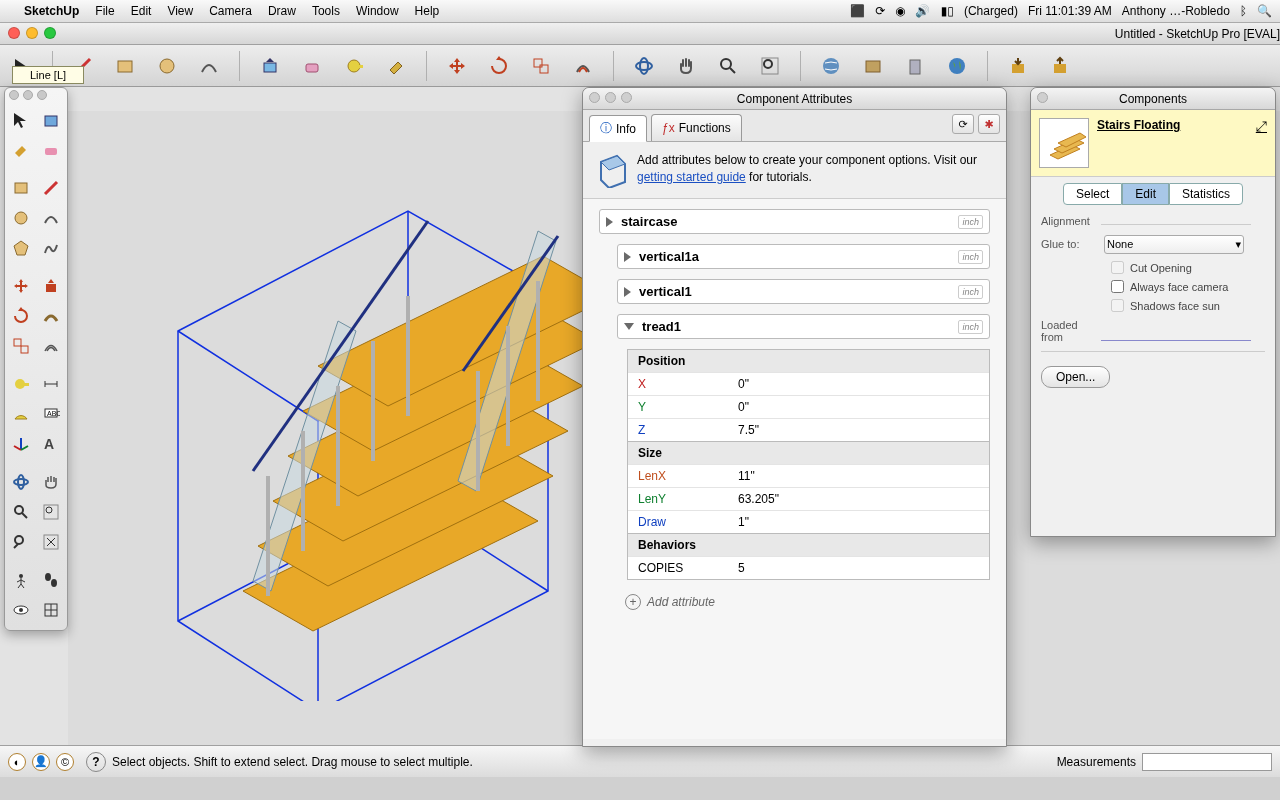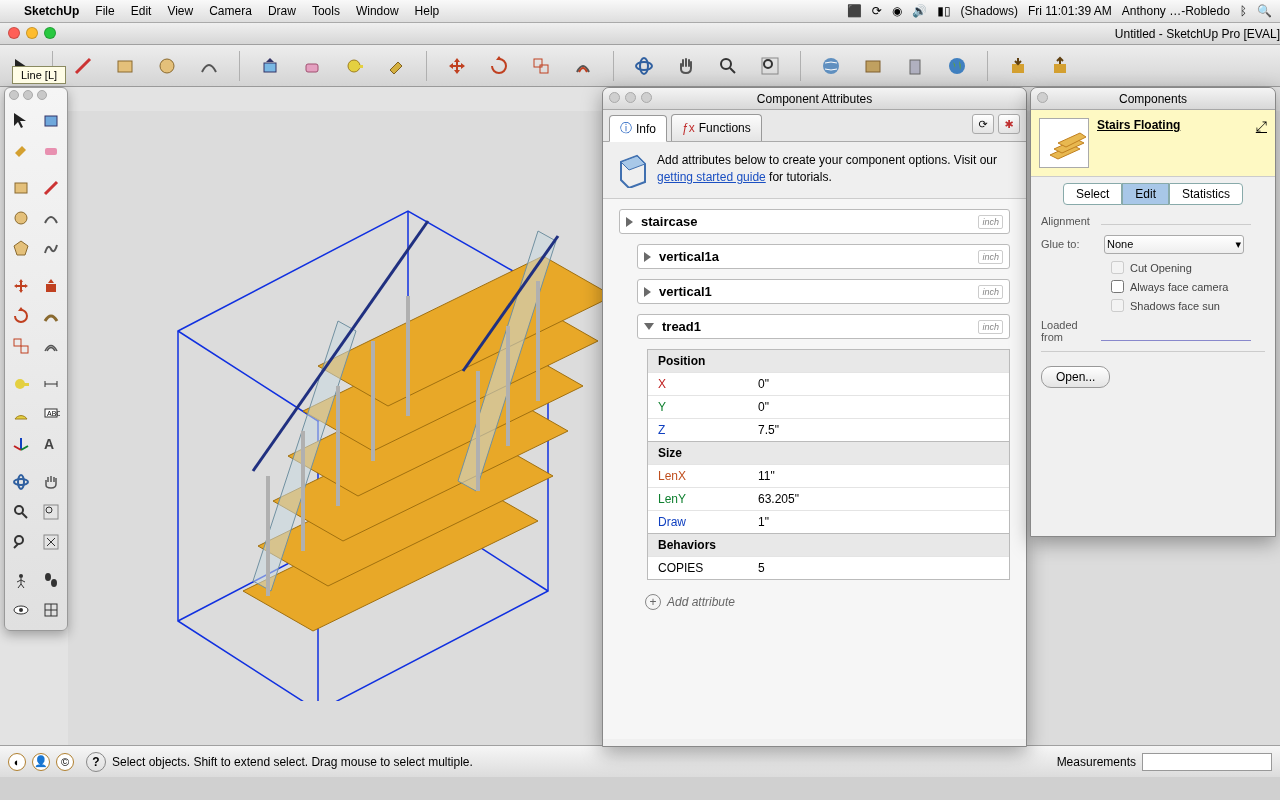--- a/index.html
+++ b/index.html
@@ -40,21 +40,21 @@
 .statusbar .help{width:20px;height:20px;border:1px solid #888;border-radius:50%;display:flex;align-items:center;justify-content:center;font-weight:bold;margin-left:6px;}
 .statusbar .measure{margin-left:auto;display:flex;align-items:center;gap:6px;}
 .statusbar .minput{width:130px;height:18px;border:1px solid #999;background:#fff;}
 
 
 .panel { position:absolute; background:#f0f0f0; border:1px solid #888; border-radius:7px 7px 0 0; box-shadow: 0 6px 20px rgba(0,0,0,0.35);}
 .panel .phead { height:22px; background:linear-gradient(#f4f4f4,#d8d8d8); border-bottom:1px solid #a8a8a8; display:flex;align-items:center;justify-content:center;font-size:12px;position:relative; border-radius:7px 7px 0 0;}
 .panel .phead .pt{position:absolute;left:6px;top:4px;display:flex;gap:5px;}
 .panel .phead .pt .pd{width:11px;height:11px;border-radius:50%;background:#cfcfcf;border:1px solid #aaa;}
 
-#attr-panel { left:602px; top:87px; width:425px; height:660px; }
+#attr-panel { left:582px; top:87px; width:425px; height:660px; }
 #attr-panel .tabs{display:flex;gap:4px;padding:4px 6px 0 6px;background:#e8e8e8;border-bottom:1px solid #aaa;position:relative;}
 .tab{padding:4px 10px;border:1px solid #999;border-bottom:none;border-radius:4px 4px 0 0;background:linear-gradient(#fcfcfc,#e4e4e4);font-size:12px;display:flex;align-items:center;gap:4px;}
 .tab.active{background:#fff;border-bottom:1px solid #fff;position:relative;top:1px;}
 .tabicons{position:absolute;right:6px;top:4px;display:flex;gap:4px;}
 .smbtn{width:22px;height:20px;border:1px solid #aaa;border-radius:3px;background:linear-gradient(#fff,#e4e4e4);display:flex;align-items:center;justify-content:center;font-size:11px;}
 
 .hintbox{display:flex;gap:8px;padding:10px;background:#efefef;border-bottom:1px solid #ccc;font-size:12px;line-height:1.4;}
 .hintbox a{color:#1a4fc2;text-decoration:underline;}
 .hinticon{width:36px;height:36px;flex-shrink:0;}
 
@@ -86,21 +86,21 @@
 .ctab.sel{background:#a8c7e8;}
 .cfield{padding:4px 10px;font-size:11px;}
 .cfield .lbl{display:inline-block;width:60px;color:#555;}
 .cfield .sel{display:inline-block;width:140px;border:1px solid #aaa;border-radius:3px;padding:2px 2px;background:linear-gradient(#fff,#eee);}
 .chk{display:flex;align-items:center;gap:6px;padding:3px 10px 3px 80px;font-size:11px;color:#444;}
 .chk input{margin:0;}
 .divline{border-top:1px solid #ccc;margin:4px 10px;}
 .openbtn{margin:10px;padding:3px 14px;border:1px solid #999;border-radius:10px;background:linear-gradient(#fff,#e4e4e4);font-size:12px;display:inline-block;}
 
 
-.tooltip{position:absolute;left:12px;top:43px;background:#fffde6;border:1px solid #8a8a60;padding:2px 8px;font-size:11px;z-index:100;}
+.tooltip{position:absolute;left:12px;top:43px;background:#fffde6;border:1px solid #8a8a60;padding:2px 17px;font-size:11px;z-index:100;}
 
 .kx{color:#c02020;} .ky{color:#108030;} .kz{color:#1040c0;}
 .lrx{color:#c05020;} .lry{color:#108030;} .lrz{color:#1040c0;}
 
 svg { display:block; }
 </style>
 </head>
 <body>
 
 <div class="menubar">
@@ -114,21 +114,21 @@
   <span>Tools</span>
   <span>Window</span>
   <span>Help</span>
   <span class="spacer"></span>
   <div class="right">
     <span>⬛</span>
     <span>⟳</span>
     <span>◉</span>
     <span>🔊</span>
     <span>▮▯</span>
-    <span>(Shadows)</span>
+    <span>(Charged)</span>
     <span>Fri 11:01:39 AM</span>
     <span>Anthony …-Robledo</span>
     <span>ᛒ</span>
     <span>🔍</span>
   </div>
 </div>
 
 <div class="doc-window">
   <div class="win-title">
     <div class="traffic">

